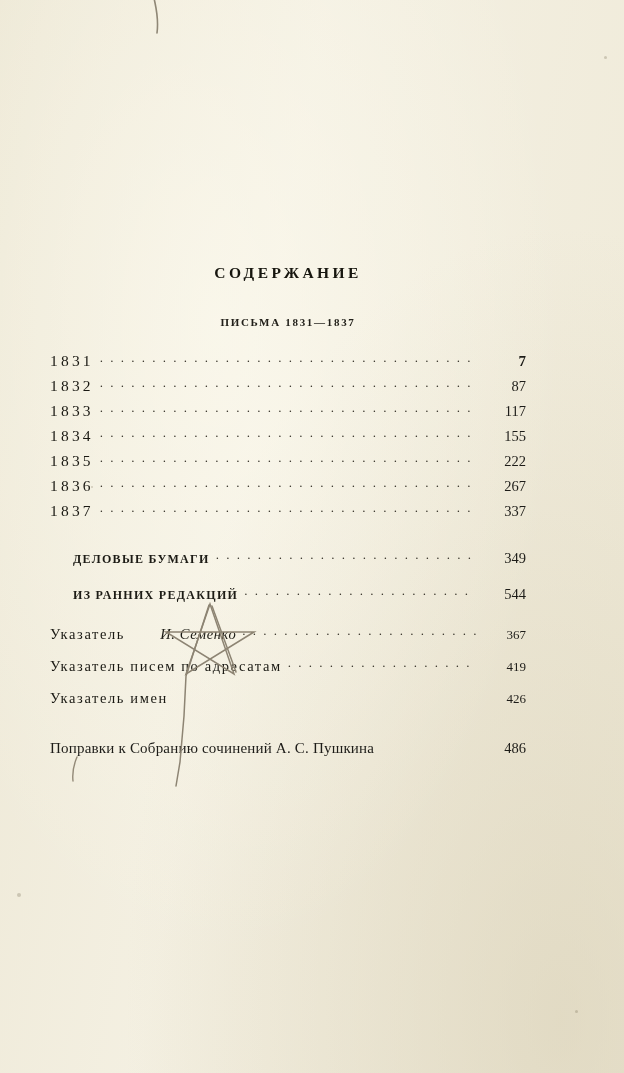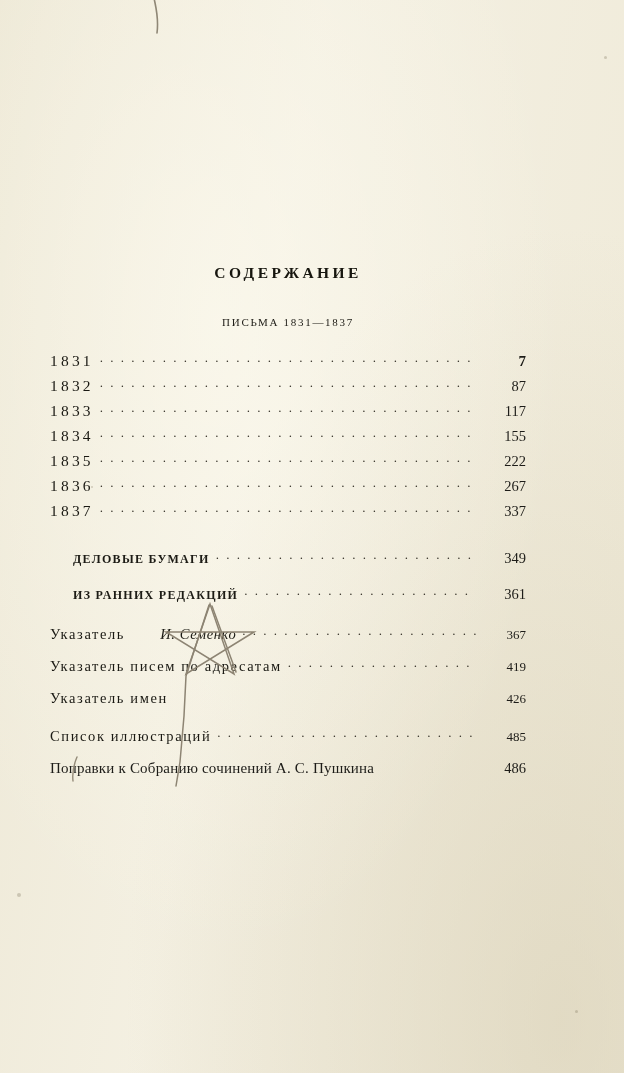--- a/index.html
+++ b/index.html
@@ -51,21 +51,21 @@
     letter-spacing: 3.4px;
     font-weight: bold;
     color: #17160f;
     margin: 0 0 34px 0;
   }
 
   .toc-subtitle {
     text-align: center;
     font-size: 11px;
     letter-spacing: 1.7px;
-    font-weight: normal;
+    font-weight: bold;
     color: #22201a;
     margin: 17px 0 22px 0;
   }
 
   .row {
     display: flex;
     align-items: baseline;
     width: 100%;
   }
 
@@ -241,21 +241,21 @@
     <div class="caps">
       <div class="row">
         <span class="label">ДЕЛОВЫЕ БУМАГИ</span>
         <span class="leader"></span>
         <span class="page-no">349</span>
       </div>
       <div class="gap-2"></div>
       <div class="row">
         <span class="label">ИЗ РАННИХ РЕДАКЦИЙ</span>
         <span class="leader"></span>
-        <span class="page-no">361</span>
+        <span class="page-no">544</span>
       </div>
     </div>
 
     <div class="gap-3"></div>
 
     <div class="spaced">
       <div class="row">
         <span class="label"><span>Указатель </span><span class="ital">И. Семенко</span></span>
         <span class="leader"></span>
         <span class="page-no">367</span>
@@ -269,27 +269,20 @@
       <div class="gap-4"></div>
       <div class="row noleader">
         <span class="label">Указатель имен</span>
         <span class="leader"></span>
         <span class="page-no">426</span>
       </div>
     </div>
 
     <div class="gap-5"></div>
 
-    <div class="spaced">
-      <div class="row">
-        <span class="label">Список иллюстраций</span>
-        <span class="leader"></span>
-        <span class="page-no">485</span>
-      </div>
-    </div>
 
     <div class="gap-4"></div>
 
     <div class="plain">
       <div class="row">
         <span class="label">Поправки к Собранию сочинений А. С. Пушкина</span>
         <span class="leader"></span>
         <span class="page-no">486</span>
       </div>
     </div>

